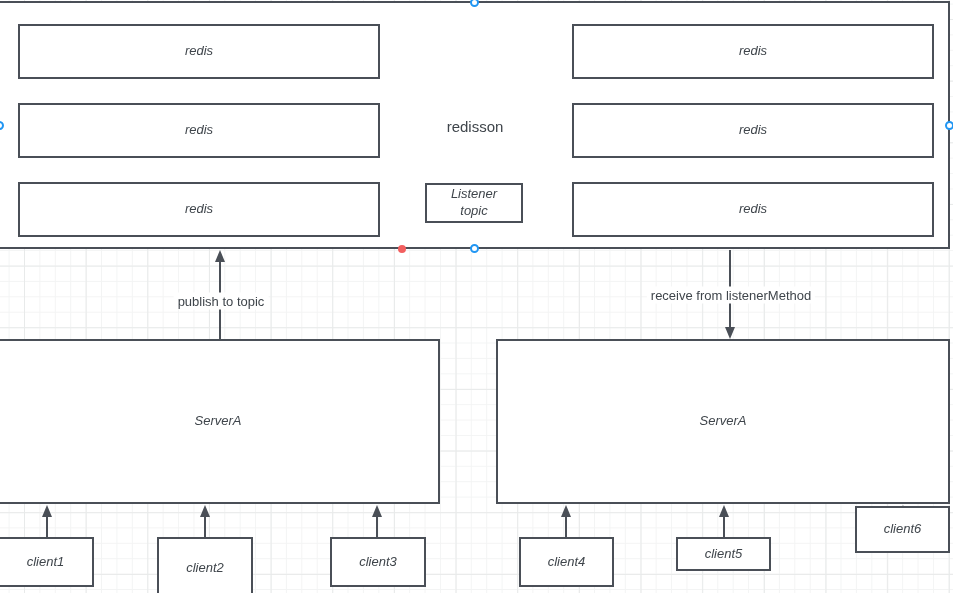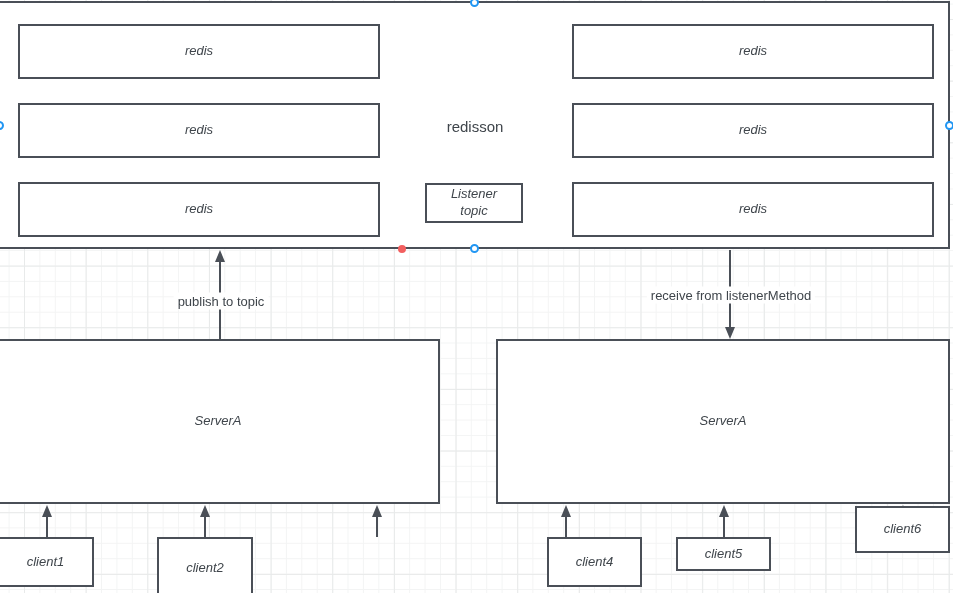--- a/index.html
+++ b/index.html
@@ -136,21 +136,24 @@
     <div class="edge-line" style="top:11px;bottom:0;"></div>
     <div class="arrowhead arrow-up"></div>
   </div>
 
   <div class="shape" style="left:-3px;top:537px;width:97px;height:50px;">
     <span class="lbl">client1</span>
   </div>
   <div class="shape" style="left:157px;top:537px;width:96px;height:62px;">
     <span class="lbl">client2</span>
   </div>
-  <div class="shape" style="left:519px;top:537px;width:95px;height:50px;margin-left:28px;">
+  <div class="shape" style="left:330px;top:537px;width:96px;height:50px;">
+    <span class="lbl">client3</span>
+  </div>
+  <div class="shape" style="left:519px;top:537px;width:95px;height:50px;">
     <span class="lbl">client4</span>
   </div>
   <div class="shape" style="left:676px;top:537px;width:95px;height:34px;">
     <span class="lbl">client5</span>
   </div>
   <div class="shape" style="left:855px;top:506px;width:95px;height:47px;">
     <span class="lbl">client6</span>
   </div>
 
   <div class="handle" style="left:470px;top:-2px;"></div>

